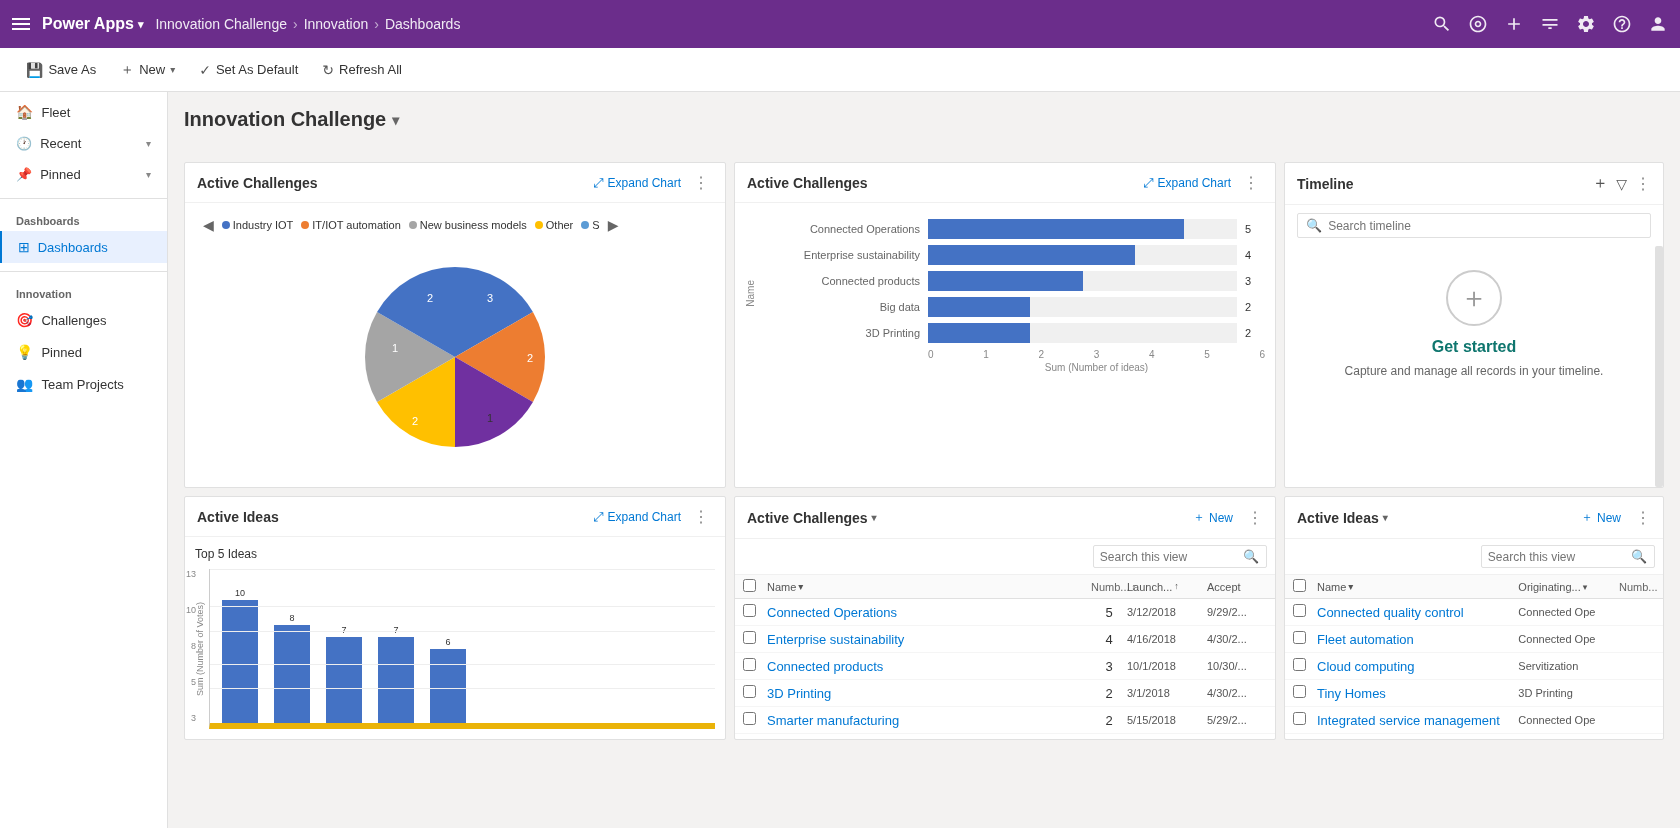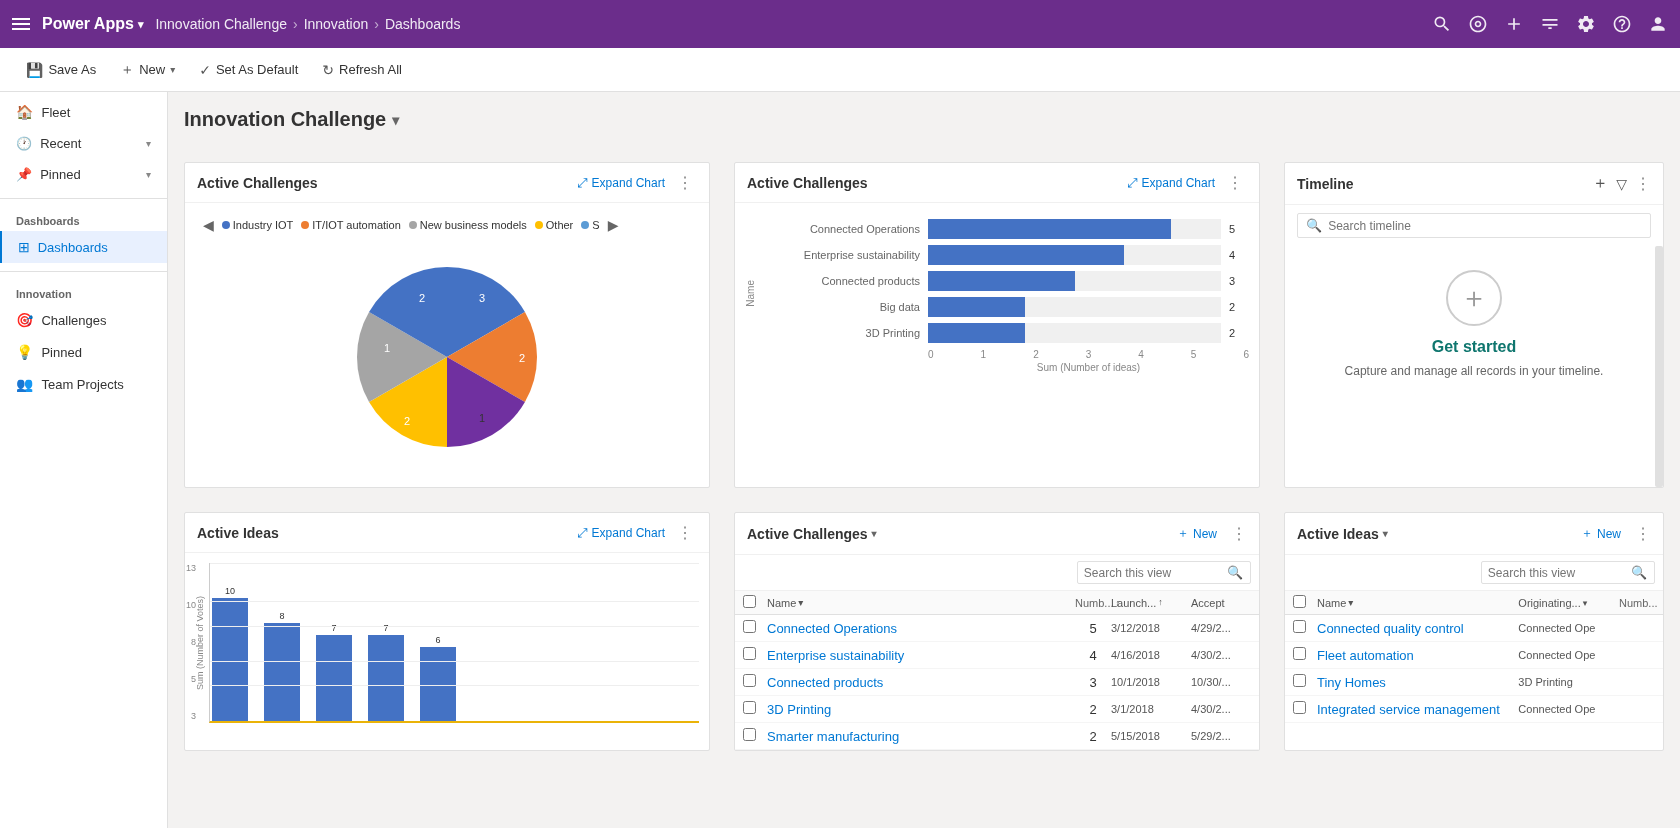--- a/index.html
+++ b/index.html
@@ -82,21 +82,21 @@
       font-size: 20px; font-weight: 600; color: #333;
       display: flex; align-items: center; gap: 6px;
       margin-bottom: 16px;
     }
 
     
     .dashboard-grid {
       display: grid;
       grid-template-columns: 1fr 1fr 380px;
       grid-template-rows: auto auto;
-      gap: 24px;
+      gap: 8px;
       margin-top: 31px;
     }
 
     
     .card {
       background: white;
       border: 1px solid #e0e0e0;
       border-radius: 2px;
       display: flex;
       flex-direction: column;
@@ -439,24 +439,25 @@
       <div class="card">
         <div class="card-header">
           <span class="card-title">Active Ideas</span>
           <div class="card-action">
             <span style="font-size:13px">⤢</span>
             <span>Expand Chart</span>
           </div>
           <span class="card-menu">⋮</span>
         </div>
         <div class="card-body">
+          <div style="font-size:12px;color:#333;margin-bottom:8px">Top 5 Ideas</div>
           <div style="display:flex">
             <div style="writing-mode:vertical-rl;transform:rotate(180deg);font-size:9px;color:#888;margin-right:4px;text-align:center">Sum (Number of Votes)</div>
             <div style="flex:1">
-              <div style="display:flex;align-items:flex-end;height:160px;border-left:1px solid #ccc;border-bottom:2px solid #eab308;padding:0 2px;gap:16px;position:relative">
+              <div style="display:flex;align-items:flex-end;height:160px;border-left:1px solid #ccc;border-bottom:6px solid #eab308;padding:0 12px;gap:16px;position:relative">
 
                 <div style="position:absolute;left:-24px;top:0;height:100%;display:flex;flex-direction:column;justify-content:space-between;font-size:9px;color:#888;text-align:right">
                   <span>13</span>
                   <span>10</span>
                   <span>8</span>
                   <span>5</span>
                   <span>3</span>
                 </div>
 
                 <div style="position:absolute;left:0;right:0;top:0;height:1px;background:#eee"></div>
@@ -529,21 +530,21 @@
             <span style="font-size:9px">↑</span>
           </div>
           <div class="col-date2">Accept</div>
         </div>
 
         <div class="table-row">
           <div class="col-check"><input type="checkbox" style=""></div>
           <div class="col-name">Connected Operations</div>
           <div class="col-num">5</div>
           <div class="col-date">3/12/2018</div>
-          <div class="col-date2">4/29/2...</div>
+          <div class="col-date2">9/29/2...</div>
         </div>
         <div class="table-row">
           <div class="col-check"><input type="checkbox" style=""></div>
           <div class="col-name">Enterprise sustainability</div>
           <div class="col-num">4</div>
           <div class="col-date">4/16/2018</div>
           <div class="col-date2">4/30/2...</div>
         </div>
         <div class="table-row">
           <div class="col-check"><input type="checkbox" style=""></div>
@@ -611,20 +612,26 @@
           <div class="col-num"></div>
         </div>
         <div class="table-row">
           <div class="col-check"><input type="checkbox" style=""></div>
           <div class="col-name">Fleet automation</div>
           <div style="flex:1;color:#555;font-size:11px;overflow:hidden;text-overflow:ellipsis;white-space:nowrap">Connected Ope</div>
           <div class="col-num"></div>
         </div>
         <div class="table-row">
           <div class="col-check"><input type="checkbox" style=""></div>
+          <div class="col-name">Cloud computing</div>
+          <div style="flex:1;color:#555;font-size:11px;overflow:hidden;text-overflow:ellipsis;white-space:nowrap">Servitization</div>
+          <div class="col-num"></div>
+        </div>
+        <div class="table-row">
+          <div class="col-check"><input type="checkbox" style=""></div>
           <div class="col-name">Tiny Homes</div>
           <div style="flex:1;color:#555;font-size:11px;overflow:hidden;text-overflow:ellipsis;white-space:nowrap">3D Printing</div>
           <div class="col-num"></div>
         </div>
         <div class="table-row">
           <div class="col-check"><input type="checkbox" style=""></div>
           <div class="col-name">Integrated service management</div>
           <div style="flex:1;color:#555;font-size:11px;overflow:hidden;text-overflow:ellipsis;white-space:nowrap">Connected Ope</div>
           <div class="col-num"></div>
         </div>

